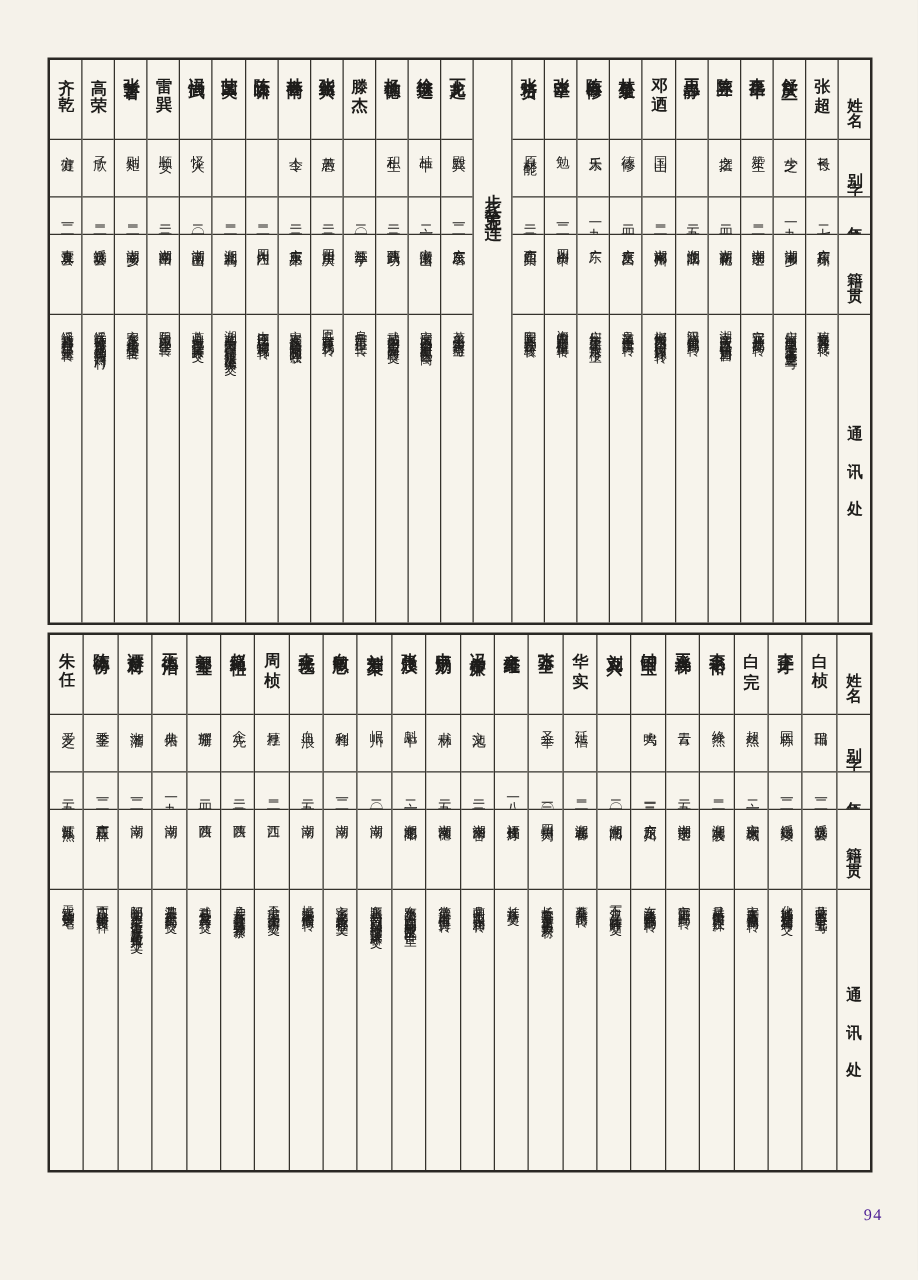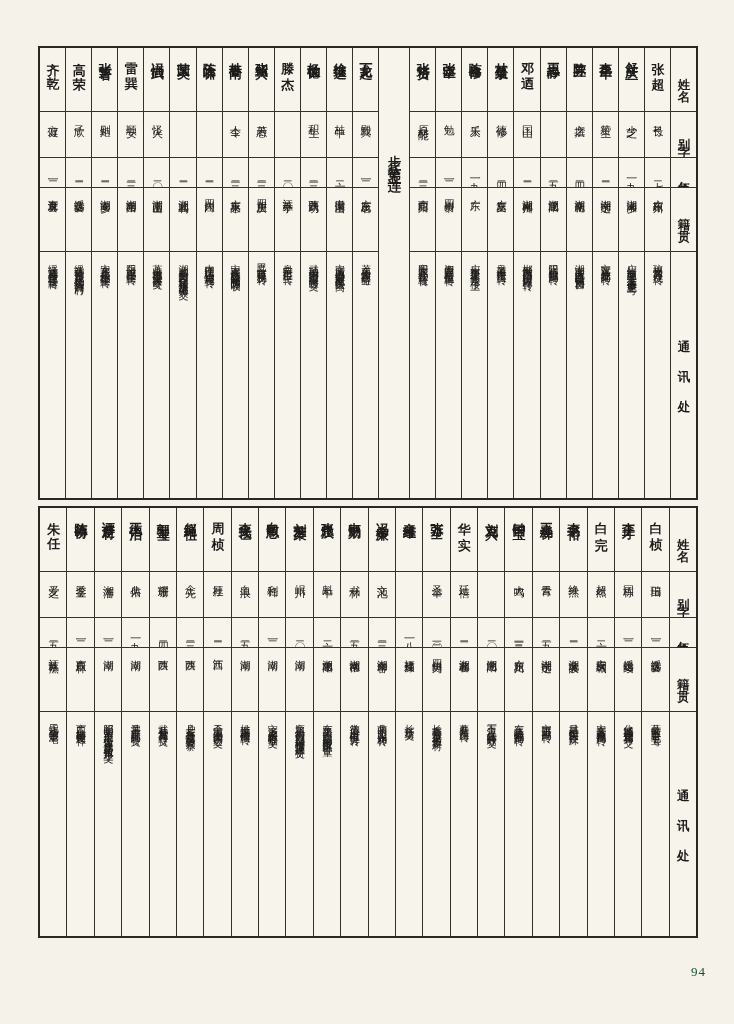--- a/index.html
+++ b/index.html
@@ -89,21 +89,21 @@
     font-size:13.5px;
     font-weight:bold;
     letter-spacing:6px;
   }
   .page-number{
     position:absolute;
     right:28px;
     bottom:44px;
     font-size:13px;
     letter-spacing:1px;
-    color:#14532d;
+    color:#4c1d95;
   }
 </style>
 </head>
 <body>
 
 <div class="sheet">
   <div id="table-top" class="rtable t-top">
       <div class="col">
         <div class="cell r0 hdr h0">
           <span class="v">姓名</span>

